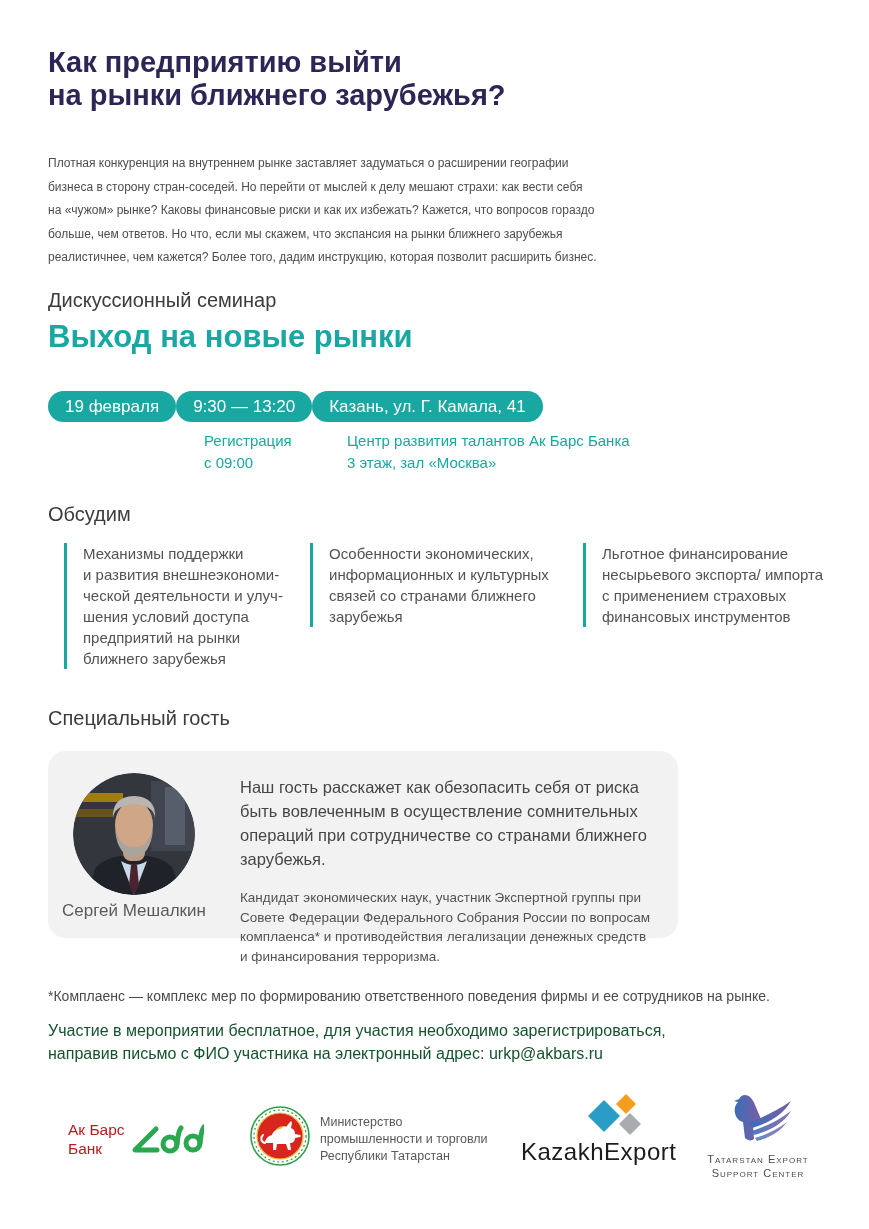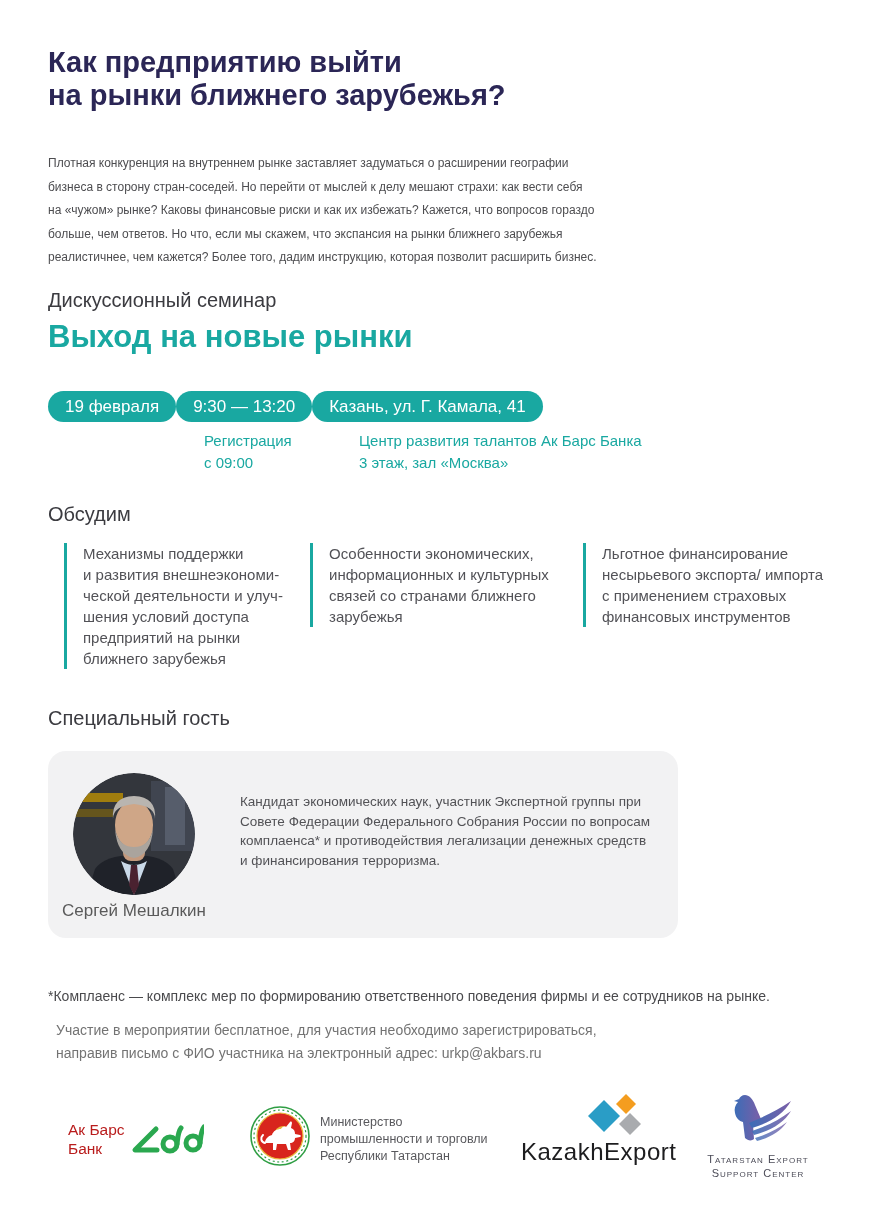--- a/index.html
+++ b/index.html
@@ -26,40 +26,40 @@
   .intro{left:48px;top:152px;font-size:12px;line-height:23.5px;color:#4d4d50;}
 
   .kicker{left:48px;top:289px;font-size:20px;color:#3b3b40;}
   .event-title{left:48px;top:319px;font-size:31px;font-weight:700;color:var(--accent-teal);}
 
   .badges{left:48px;top:391px;display:flex;}
   .badge{display:inline-block;background:var(--accent-teal);color:#ffffff;font-size:17px;font-weight:500;
          height:31px;line-height:31px;padding:0 17px;border-radius:16px;white-space:nowrap;}
   .subnote{font-size:15px;font-weight:500;line-height:22px;color:var(--accent-teal);}
   .reg-note{left:204px;top:430px;}
-  .venue-note{left:347px;top:430px;margin-left:12px;}
+  .venue-note{left:347px;top:430px;}
 
   .section-h{font-size:20px;color:#3b3b40;}
   .discuss-h{left:48px;top:503px;}
   .col{border-left:3px solid var(--accent-teal);padding-left:16px;font-size:15px;line-height:21px;color:#525257;}
   .col1{left:64px;top:543px;width:245px;}
   .col2{left:310px;top:543px;width:260px;}
   .col3{left:583px;top:543px;width:262px;}
 
   .guest-h{left:48px;top:707px;}
   .card{left:48px;top:751px;width:630px;height:187px;background:#f2f2f3;border-radius:18px;}
   .photo{left:25px;top:22px;width:122px;height:122px;border-radius:50%;overflow:hidden;}
   .photo svg{display:block;}
   .guest-name{left:0;top:150px;width:172px;text-align:center;font-size:17px;color:#5a5a5a;}
   .guest-text{left:192px;top:24px;width:420px;}
   .guest-lead{font-size:16.5px;line-height:24px;color:#46464a;}
   .guest-bio{margin-top:17px;font-size:13.5px;line-height:19.5px;color:#525256;}
 
   .footnote{left:48px;top:988px;font-size:14px;color:#4a4a4d;}
-  .participation{left:48px;top:1019px;font-size:14px;line-height:23px;color:#737373;margin-left:8px;}
+  .participation{left:48px;top:1019px;font-size:16px;line-height:23px;color:#14532d;}
 
   .akbars-text{left:68px;top:1120px;font-size:15.5px;line-height:19px;color:#b91c1c;}
   .akbars-glyph{left:124px;top:1119px;}
   .emblem{left:250px;top:1106px;}
   .ministry-text{left:320px;top:1114px;font-size:12.5px;line-height:17px;color:#58585c;}
   .kazakh-diamonds{left:584px;top:1092px;}
   .kazakh-label{left:521px;top:1138px;width:130px;text-align:center;font-size:24px;font-weight:500;
                 letter-spacing:0.5px;color:#1d1d1f;}
   .tesc{left:698px;top:1093px;width:120px;text-align:center;}
   .tesc-text{margin-top:3px;font-size:11px;line-height:14px;letter-spacing:1px;color:#4c4c58;
@@ -129,20 +129,24 @@
           <path d="M58 92 L64 92 L66 112 L61 122 L56 112 Z" fill="#4a2230"></path>
           <rect x="50" y="70" width="22" height="18" rx="8" fill="#c49a7e"></rect>
           <ellipse cx="61" cy="52" rx="19" ry="24" fill="#cfa687"></ellipse>
           <path d="M40 46 Q38 24 61 23 Q84 24 82 46 Q82 33 61 31 Q40 33 40 46 Z" fill="#b9b5b0"></path>
           <path d="M42 56 Q44 82 61 85 Q78 82 80 56 Q76 74 61 74 Q46 74 42 56 Z" fill="#aaa49d"></path>
         </g>
       </svg>
     </div>
     <div class="abs guest-name">Сергей Мешалкин</div>
     <div class="abs guest-text">
+      <div class="guest-lead preline">Наш гость расскажет как обезопасить себя от риска
+быть вовлеченным в осуществление сомнительных
+операций при сотрудничестве со странами ближнего
+зарубежья.</div>
       <div class="guest-bio preline">Кандидат экономических наук, участник Экспертной группы при
 Совете Федерации Федерального Собрания России по вопросам
 комплаенса* и противодействия легализации денежных средств
 и финансирования терроризма.</div>
     </div>
   </div>
 
   <div class="abs footnote">*Комплаенс — комплекс мер по формированию ответственного поведения фирмы и ее сотрудников на рынке.</div>
   <div class="abs participation preline">Участие в мероприятии бесплатное, для участия необходимо зарегистрироваться,
 направив письмо с ФИО участника на электронный адрес: urkp@akbars.ru</div>

